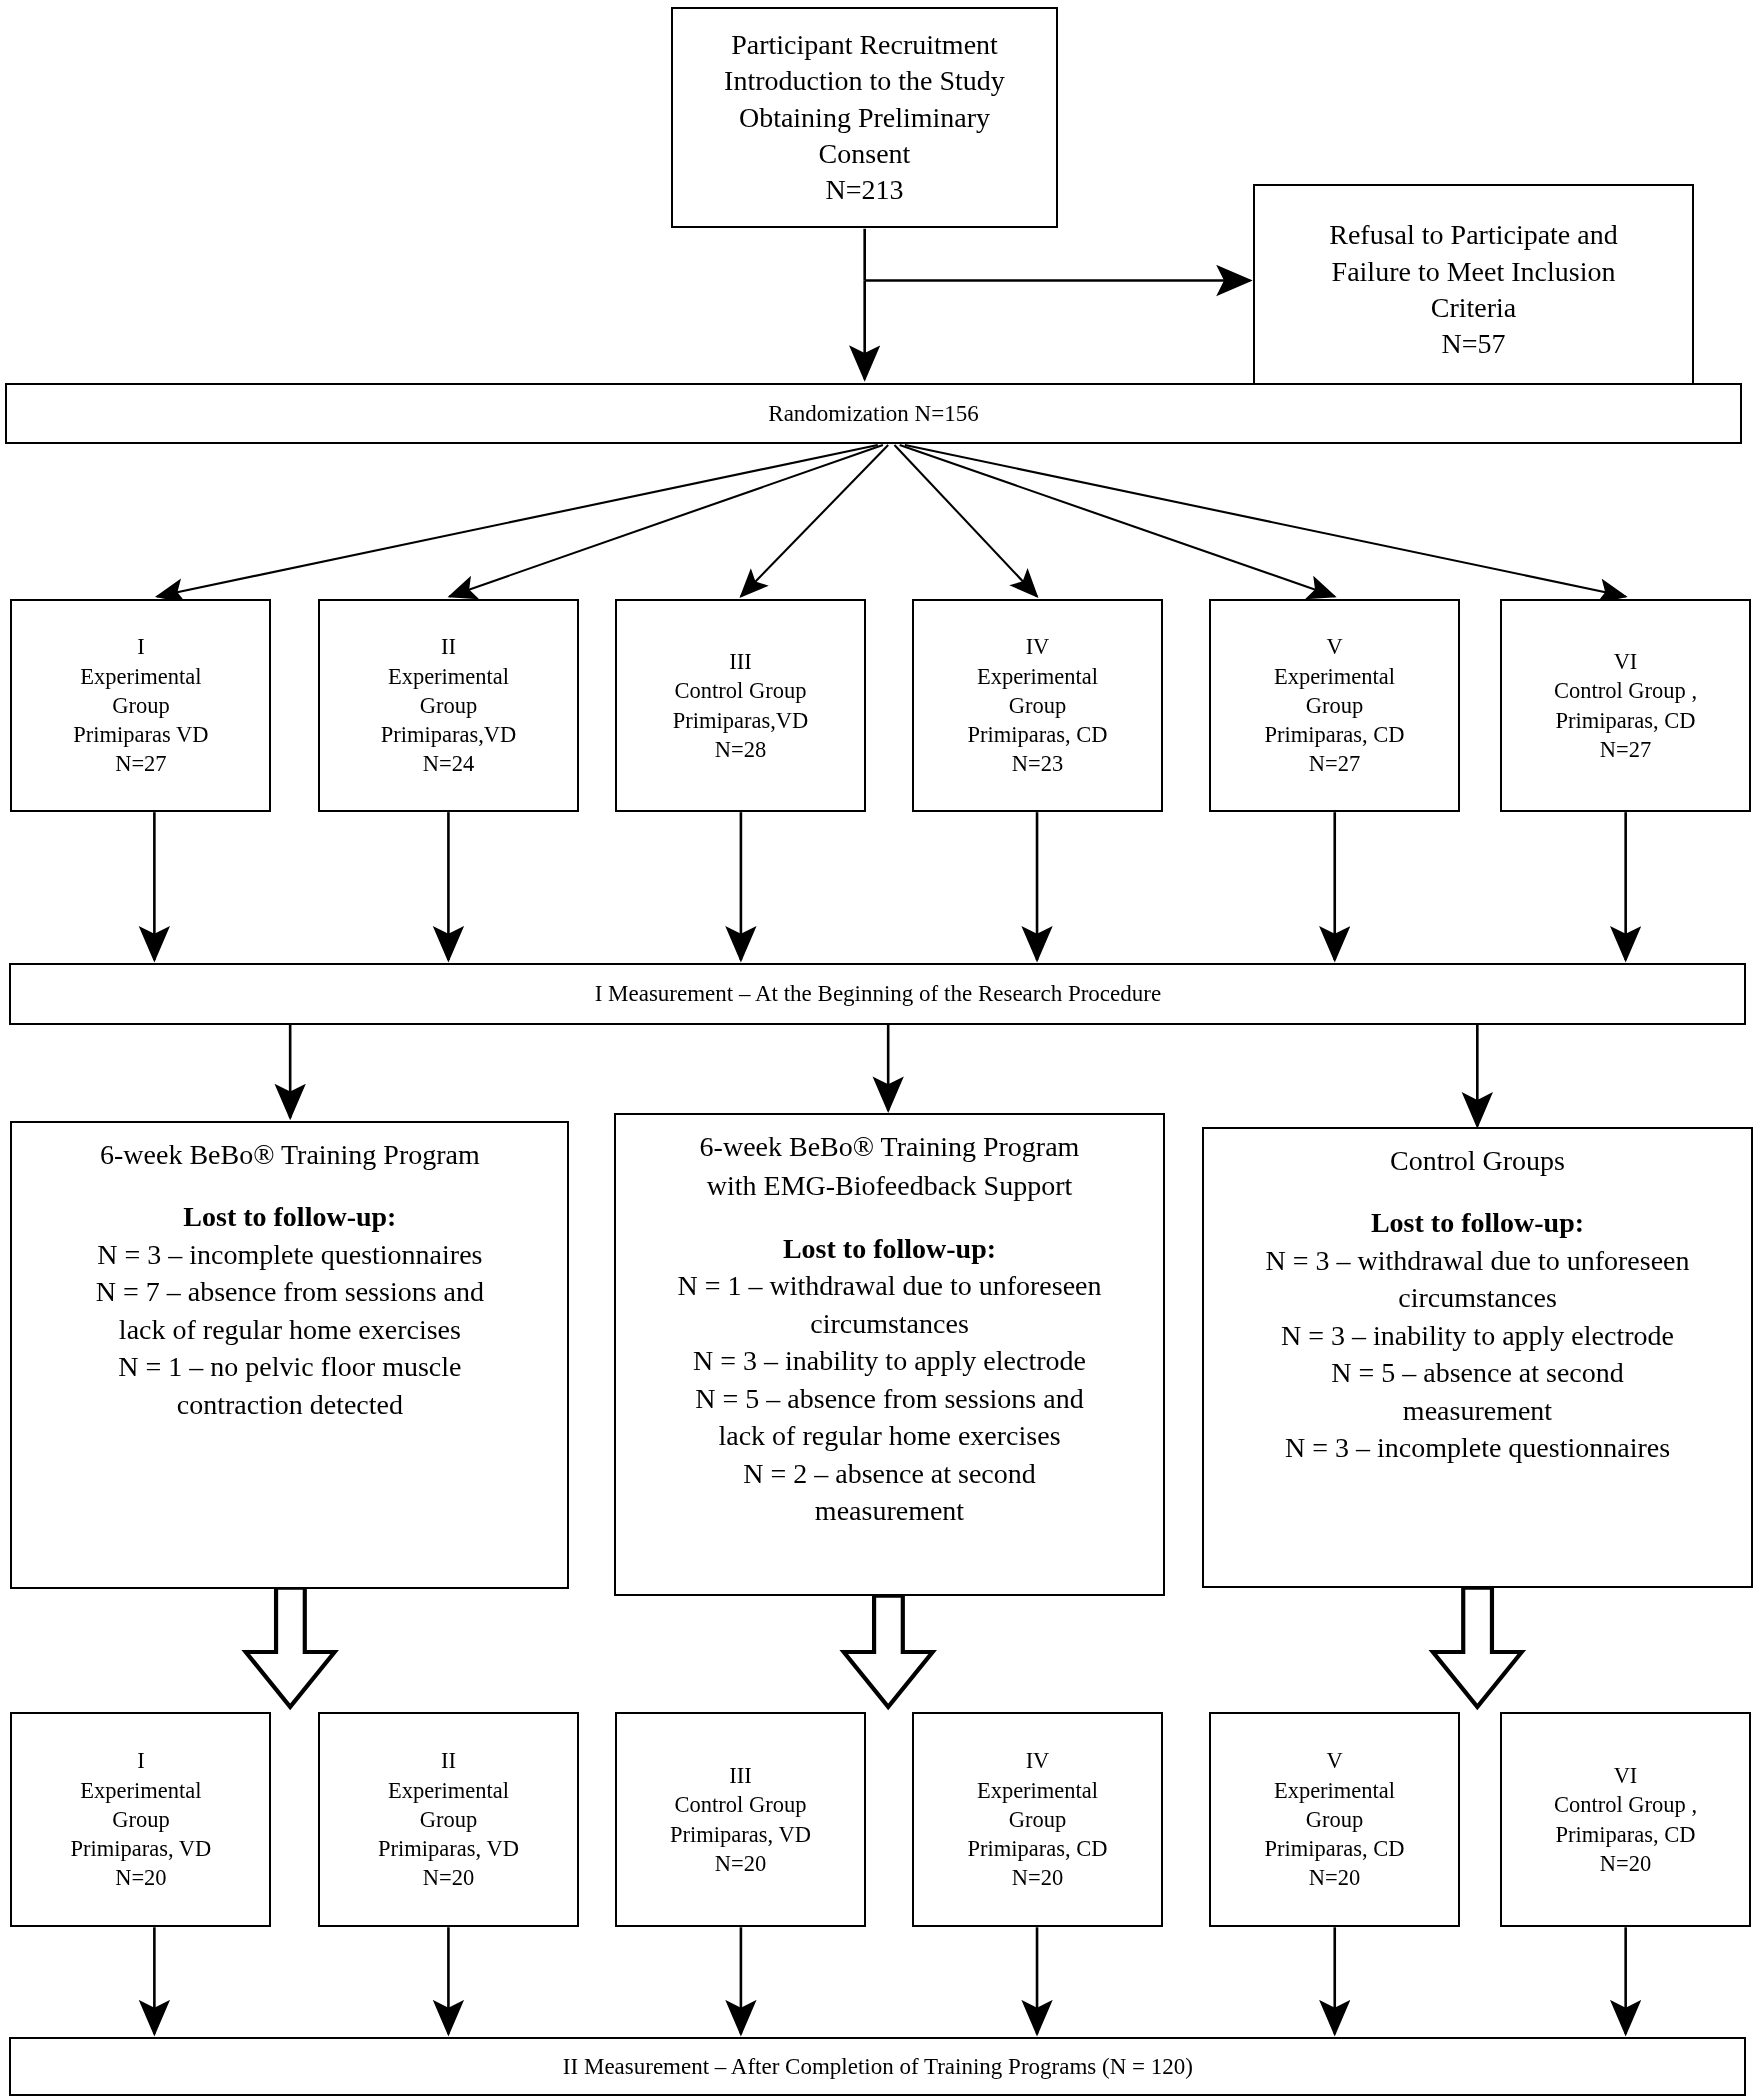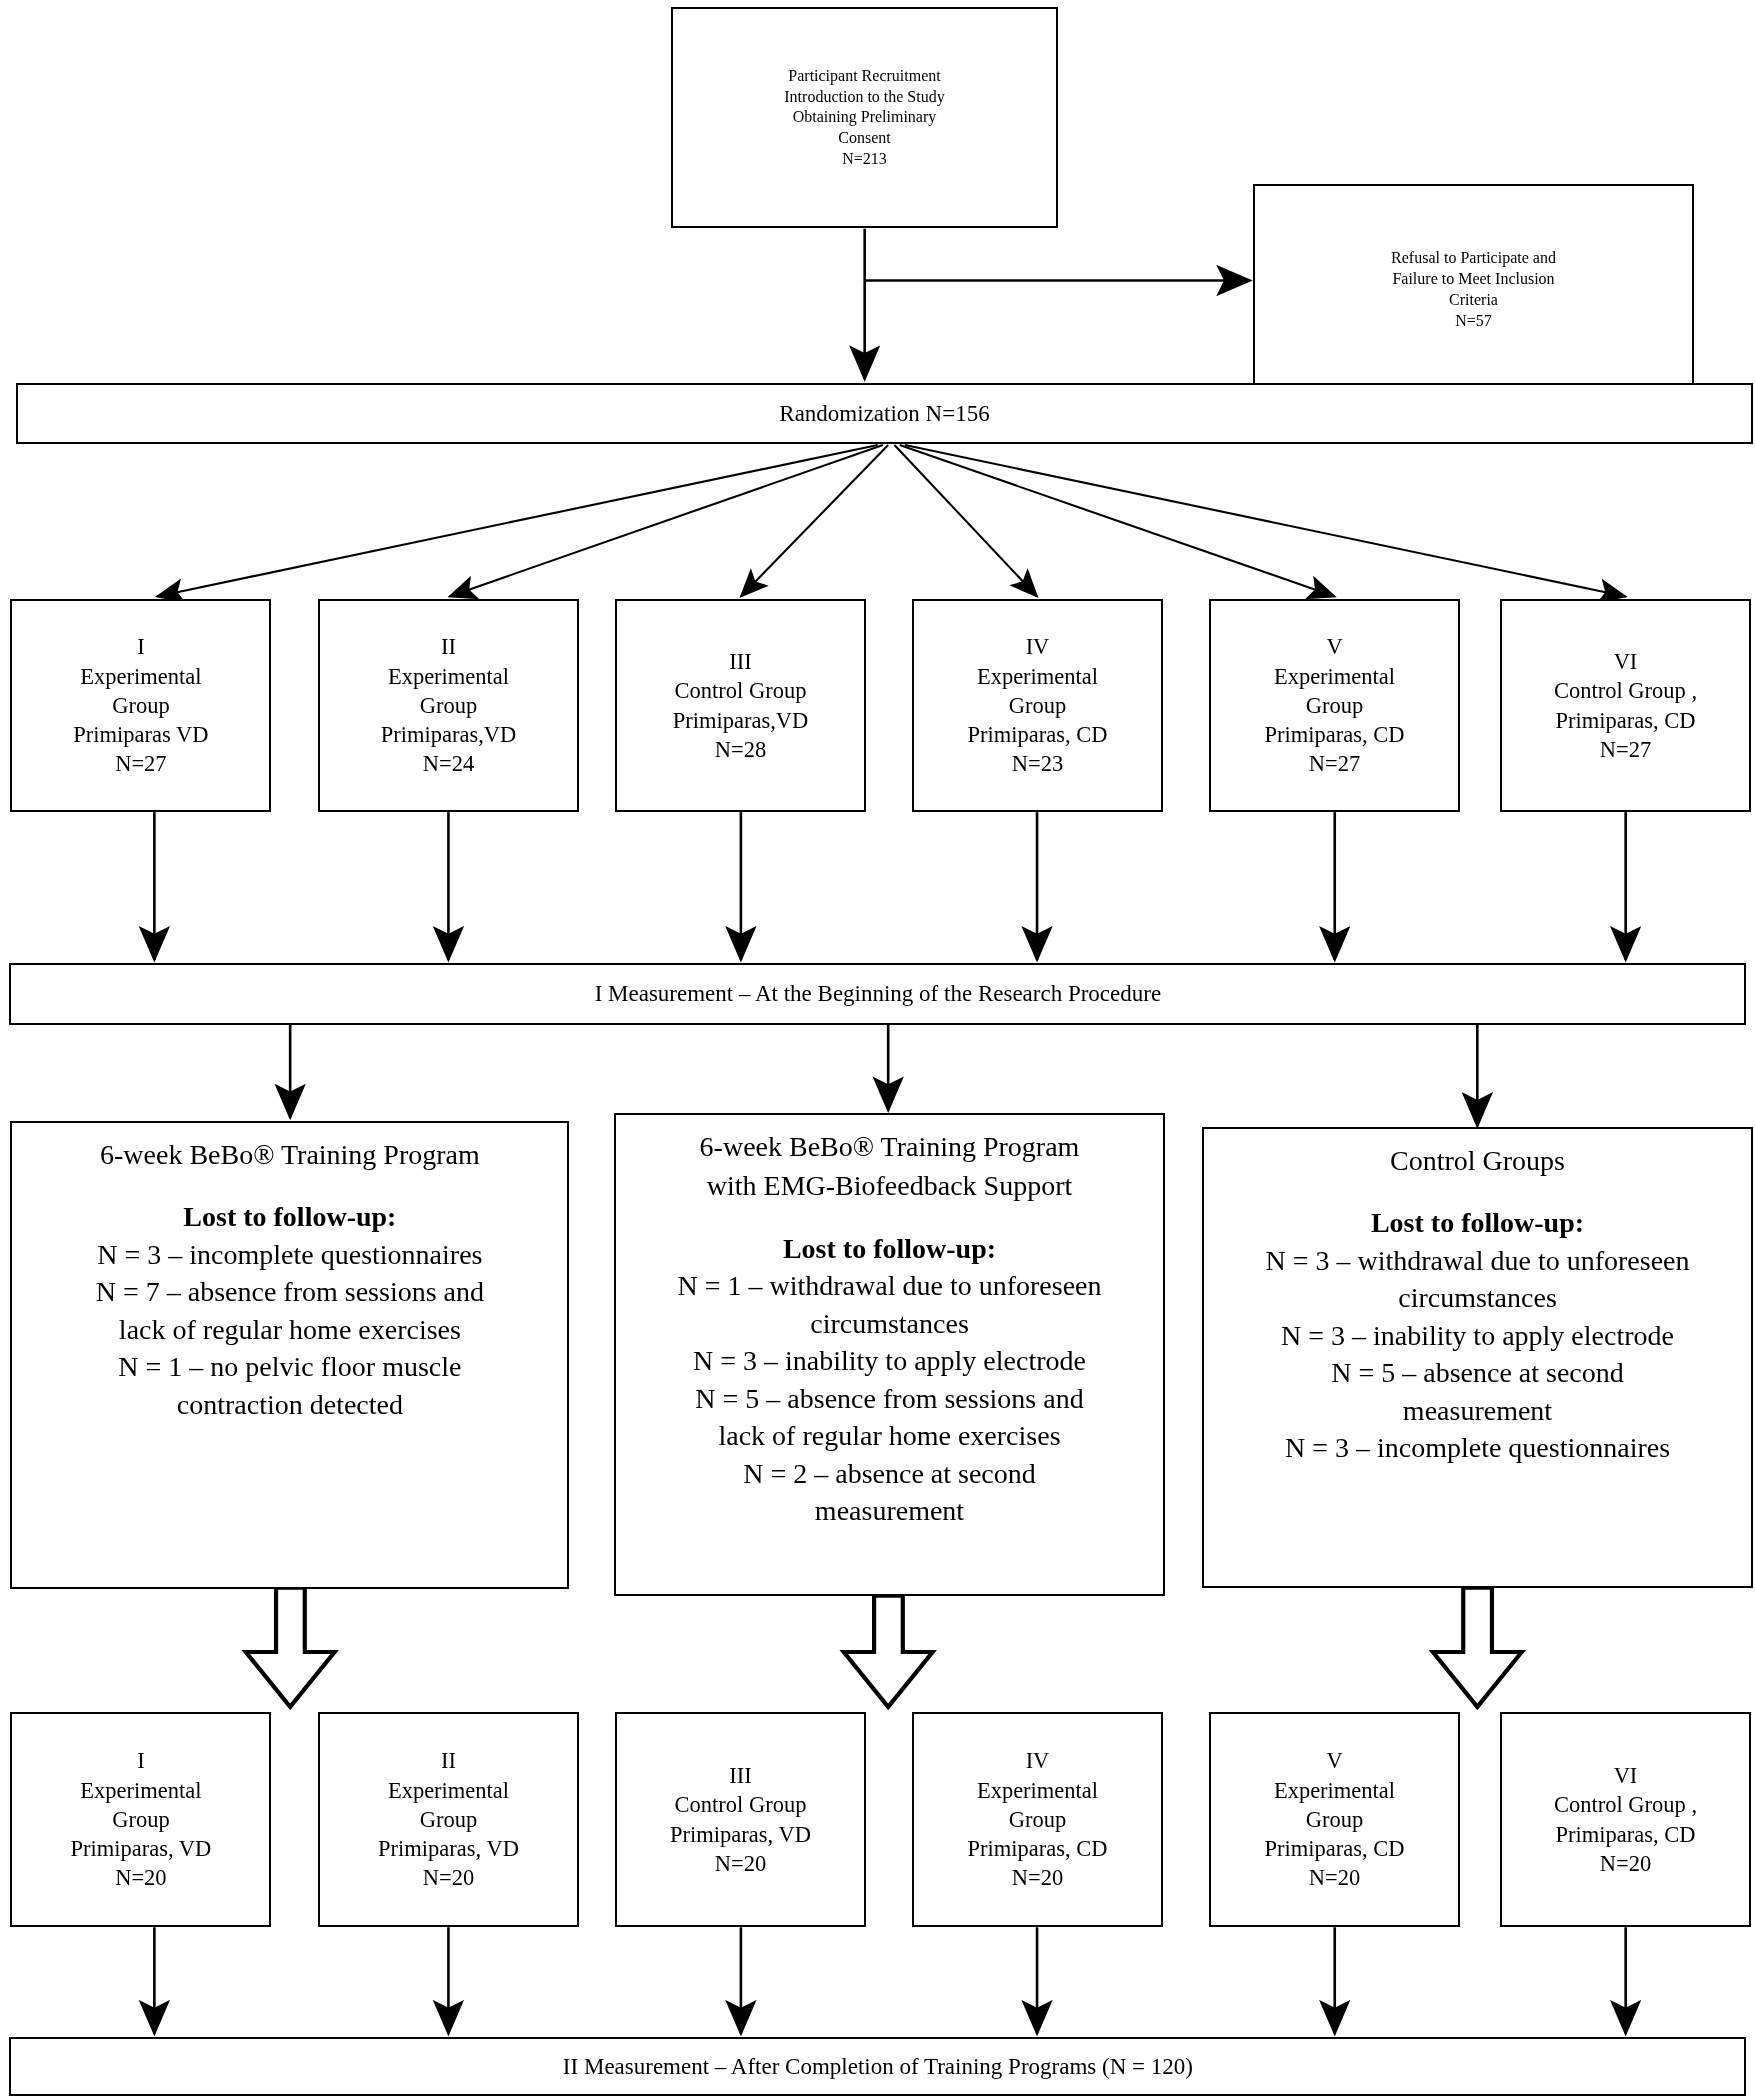--- a/index.html
+++ b/index.html
@@ -1,21 +1,21 @@
 <!DOCTYPE html>
 <html style="font-size:8.4px"><head>
 <meta charset="utf-8">
 <style>
   html,body{margin:0;padding:0;background:#ffffff;}
   #stage{position:relative;width:1756px;height:2097px;background:#ffffff;
          font-family:"Liberation Serif","DejaVu Serif",serif;color:#000000;overflow:hidden;}
   svg#wires{position:absolute;left:0;top:0;width:1756px;height:2097px;pointer-events:none;}
   .box{position:absolute;box-sizing:border-box;border:2.1px solid #000;background:#fff;
        display:flex;flex-direction:column;align-items:center;justify-content:center;
-       text-align:center;line-height:1.30;font-size:16px;padding:3.1px 5.2px;}
+       text-align:center;line-height:1.30;font-size:28px;padding:3.1px 5.2px;}
   .bar{position:absolute;box-sizing:border-box;border:2.6px solid #000;background:#fff;
        display:flex;align-items:center;justify-content:center;font-size:23px;}
   .grp{font-size:22.5px;}
   .grp .ln{display:block;}
   .prog{justify-content:flex-start;padding-top:12.5px;font-size:28px;line-height:1.34;}
   .prog .title{display:block;margin:0 0 2.1px 0;}
   .prog .lost{display:block;font-weight:bold;margin:0;}
   .prog .sp{display:block;height:23px;}
   .prog .li{display:block;}
   .fill{width:100%;}
@@ -87,21 +87,21 @@
     <span class="ln">N=213</span>
   </div>
 
   <div class="box" style="left:1253px;top:184px;width:441px;height:212px;">
     <span class="ln">Refusal to Participate and</span>
     <span class="ln">Failure to Meet Inclusion</span>
     <span class="ln">Criteria</span>
     <span class="ln">N=57</span>
   </div>
 
-  <div class="bar" style="left:16px;top:383px;width:1737px;height:61px;">
+  <div class="bar" style="left:5px;top:383px;width:1737px;height:61px;">
     <span>Randomization N=156</span>
   </div>
 
   <div class="box grp" style="left:10.4px;top:599px;width:261px;height:213px;">
     <span class="ln">I</span>
     <span class="ln">Experimental</span>
     <span class="ln">Group</span>
     <span class="ln">Primiparas VD</span>
     <span class="ln">N=27</span>
   </div>

